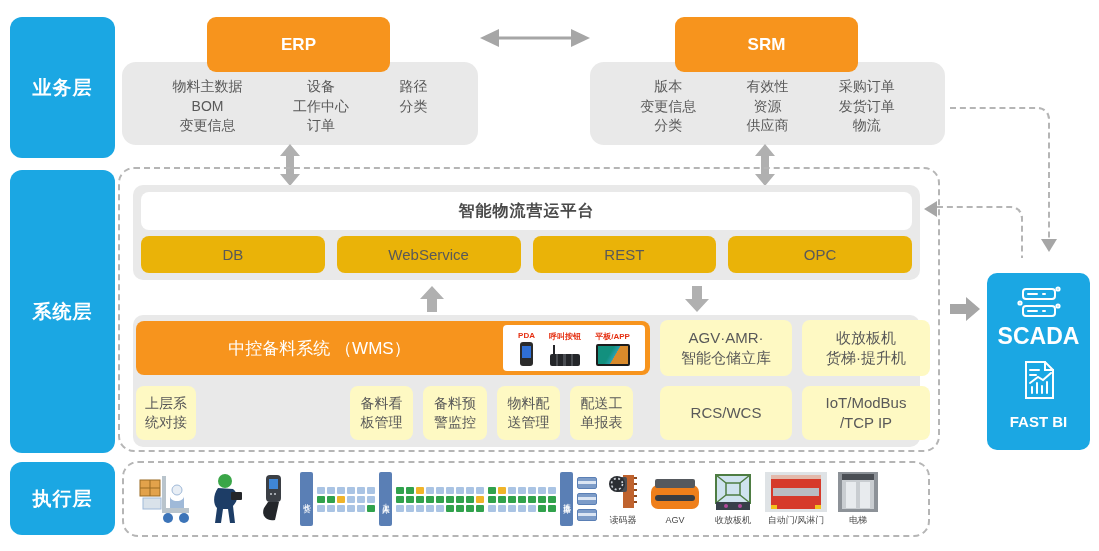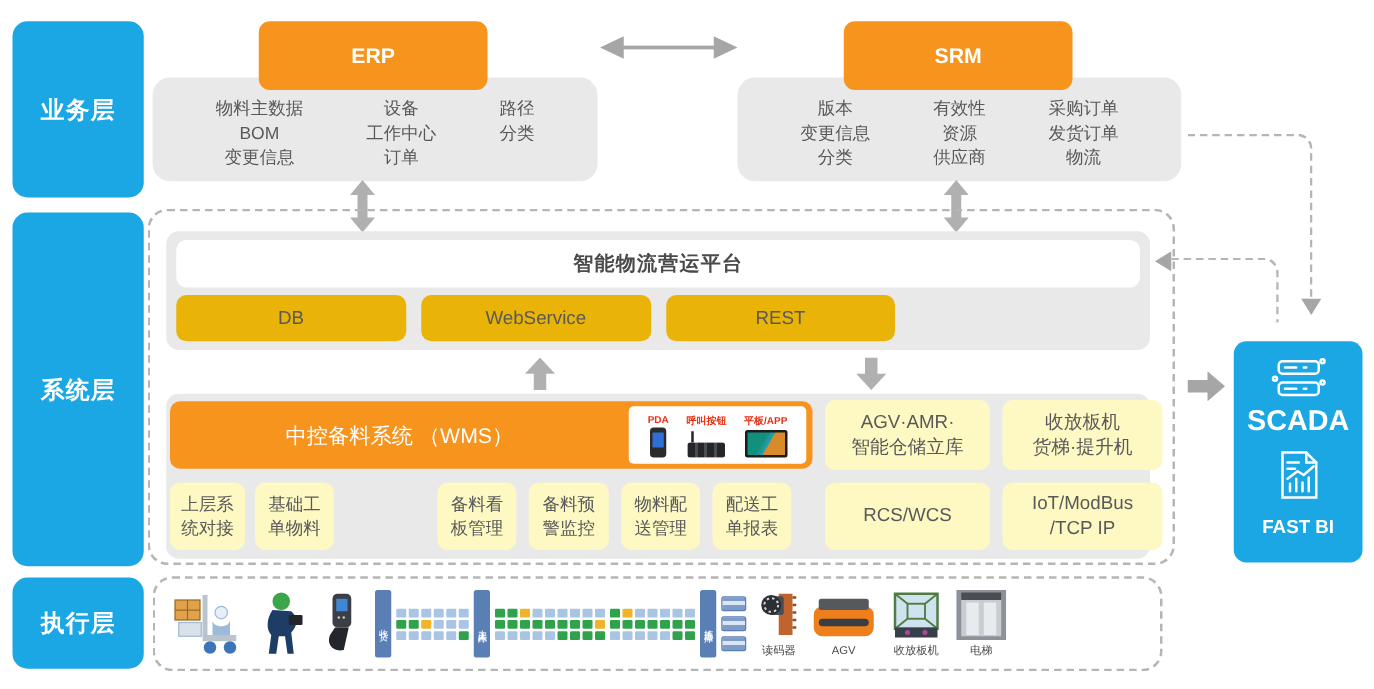--- a/index.html
+++ b/index.html
@@ -138,20 +138,21 @@
     <path d="M10 0 L20 12 L14 12 L14 30 L20 30 L10 42 L0 30 L6 30 L6 12 L0 12 Z" fill="#b0b0b0"></path>
   </svg>
 
   <div class="abs sys-dash"></div>
   <div class="abs sys-top"></div>
   <div class="abs flexc platform">智能物流营运平台</div>
   <div class="abs iface-row">
     <div class="iface">DB</div>
     <div class="iface">WebService</div>
     <div class="iface">REST</div>
+    <div class="iface">OPC</div>
   </div>
 
   <svg class="abs" style="left:420px;top:286px;" width="24" height="26">
     <path d="M12 0 L24 13 L17 13 L17 26 L7 26 L7 13 L0 13 Z" fill="#b0b0b0"></path>
   </svg>
   <svg class="abs" style="left:685px;top:286px;" width="24" height="26">
     <path d="M12 26 L24 13 L17 13 L17 0 L7 0 L7 13 L0 13 Z" fill="#b0b0b0"></path>
   </svg>
 
   <div class="abs sys-bot"></div>
@@ -175,21 +176,20 @@
       </div>
     </div>
   </div>
 
   <div class="abs wbox row1 pre" style="left:660px;top:320px;width:132px;height:56px;">AGV·AMR·
 智能仓储立库</div>
   <div class="abs wbox row1 pre" style="left:802px;top:320px;width:128px;height:56px;">收放板机
 货梯·提升机</div>
 
   <div class="abs wbox mod" style="left:136px;top:386px;width:60px;height:54px;">上层系统对接</div>
-  <div class="abs wbox mod" style="left:204px;top:386px;width:63px;height:54px;">基础工单物料</div>
   <div class="abs wbox mod" style="left:350px;top:386px;width:63px;height:54px;">备料看板管理</div>
   <div class="abs wbox mod" style="left:423px;top:386px;width:64px;height:54px;">备料预警监控</div>
   <div class="abs wbox mod" style="left:497px;top:386px;width:63px;height:54px;">物料配送管理</div>
   <div class="abs wbox mod" style="left:570px;top:386px;width:63px;height:54px;">配送工单报表</div>
   <div class="abs wbox row1" style="left:660px;top:386px;width:132px;height:54px;">RCS/WCS</div>
   <div class="abs wbox row1 pre" style="left:802px;top:386px;width:128px;height:54px;">IoT/ModBus
 /TCP IP</div>
 
   <svg class="abs" style="left:950px;top:297px;" width="30" height="24">
     <path d="M0 7 L16 7 L16 0 L30 12 L16 24 L16 17 L0 17 Z" fill="#a6a6a6"></path>
@@ -357,20 +357,31 @@
         <rect x="4" y="3" width="34" height="28" fill="#cfe3ef" stroke="#4e7d43" stroke-width="2"></rect>
         <path d="M4 3 L14 11 M38 3 L28 11 M4 31 L14 23 M38 31 L28 23" stroke="#4e7d43" stroke-width="1.5"></path>
         <rect x="14" y="11" width="14" height="12" fill="none" stroke="#4e7d43" stroke-width="1.5"></rect>
         <rect x="4" y="30" width="34" height="8" fill="#37404a"></rect>
         <circle cx="14" cy="34" r="2" fill="#b0489a"></circle>
           <circle cx="28" cy="34" r="2" fill="#b0489a"></circle>
       </svg>
       <div class="mlbl">收放板机</div>
     </div>
 
+    <div class="machine">
+      <svg width="62" height="40" viewBox="0 0 62 40">
+        <rect x="0" y="0" width="62" height="40" fill="#dfe3e6"></rect>
+        <rect x="6" y="3" width="50" height="34" fill="#d63a2a"></rect>
+        <rect x="6" y="3" width="50" height="4" fill="#e3b9ab"></rect>
+        <rect x="8" y="16" width="46" height="8" fill="#b9bdc2"></rect>
+        <rect x="6" y="33" width="6" height="4" fill="#f3c21c"></rect>
+          <rect x="50" y="33" width="6" height="4" fill="#f3c21c"></rect>
+      </svg>
+      <div class="mlbl">自动门/风淋门</div>
+    </div>
 
     <div class="machine">
       <svg width="40" height="40" viewBox="0 0 40 40">
         <rect x="0" y="0" width="40" height="40" fill="#8d9298"></rect>
         <rect x="4" y="6" width="32" height="31" fill="#c9cdd1"></rect>
         <rect x="4" y="2" width="32" height="6" fill="#4a4e54"></rect>
         <rect x="8" y="10" width="10" height="26" fill="#e8ebee"></rect>
         <rect x="22" y="10" width="10" height="26" fill="#e8ebee"></rect>
       </svg>
       <div class="mlbl">电梯</div>

